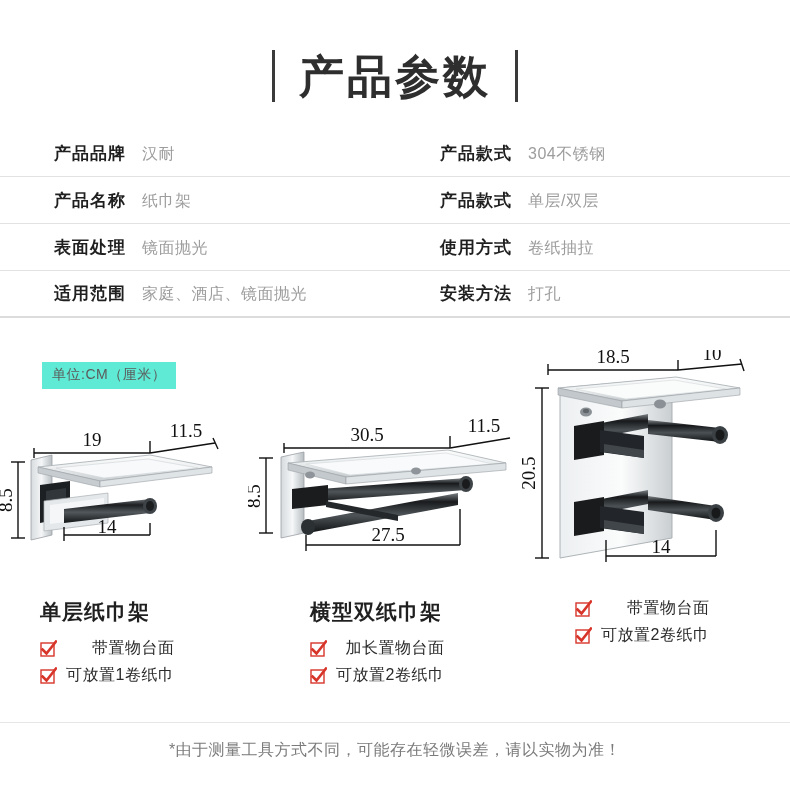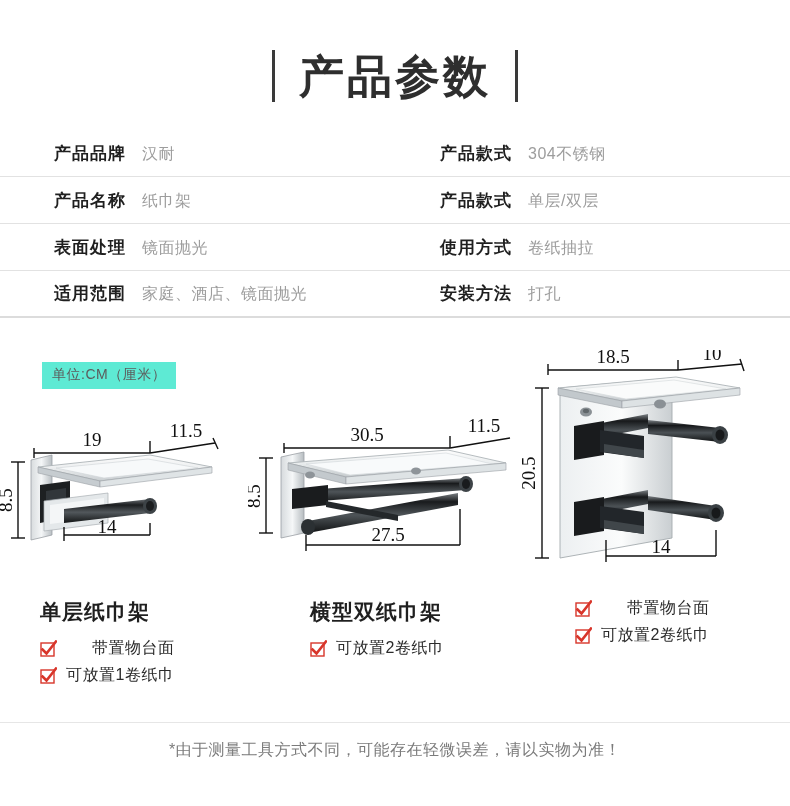--- a/index.html
+++ b/index.html
@@ -371,20 +371,29 @@
 
     <div class="card c2">
       <div class="card-title">横型双纸巾架</div>
       <div class="feature">
         <span class="chk">
           <svg width="17" height="17" viewBox="0 0 17 17">
             <rect x="1" y="3" width="13" height="13" fill="none" stroke="#d8352a" stroke-width="1.4"></rect>
             <path d="M2.5,9.5 L6.5,13.5 L16,1.5" fill="none" stroke="#d8352a" stroke-width="2.6" stroke-linecap="square"></path>
           </svg>
         </span>
+        <span class="feature-text">加长置物台面</span>
+      </div>
+      <div class="feature">
+        <span class="chk">
+          <svg width="17" height="17" viewBox="0 0 17 17">
+            <rect x="1" y="3" width="13" height="13" fill="none" stroke="#d8352a" stroke-width="1.4"></rect>
+            <path d="M2.5,9.5 L6.5,13.5 L16,1.5" fill="none" stroke="#d8352a" stroke-width="2.6" stroke-linecap="square"></path>
+          </svg>
+        </span>
         <span class="feature-text">可放置2卷纸巾</span>
       </div>
     </div>
 
     <div class="card c3">
       <div class="feature">
         <span class="chk">
           <svg width="17" height="17" viewBox="0 0 17 17">
             <rect x="1" y="3" width="13" height="13" fill="none" stroke="#d8352a" stroke-width="1.4"></rect>
             <path d="M2.5,9.5 L6.5,13.5 L16,1.5" fill="none" stroke="#d8352a" stroke-width="2.6" stroke-linecap="square"></path>

